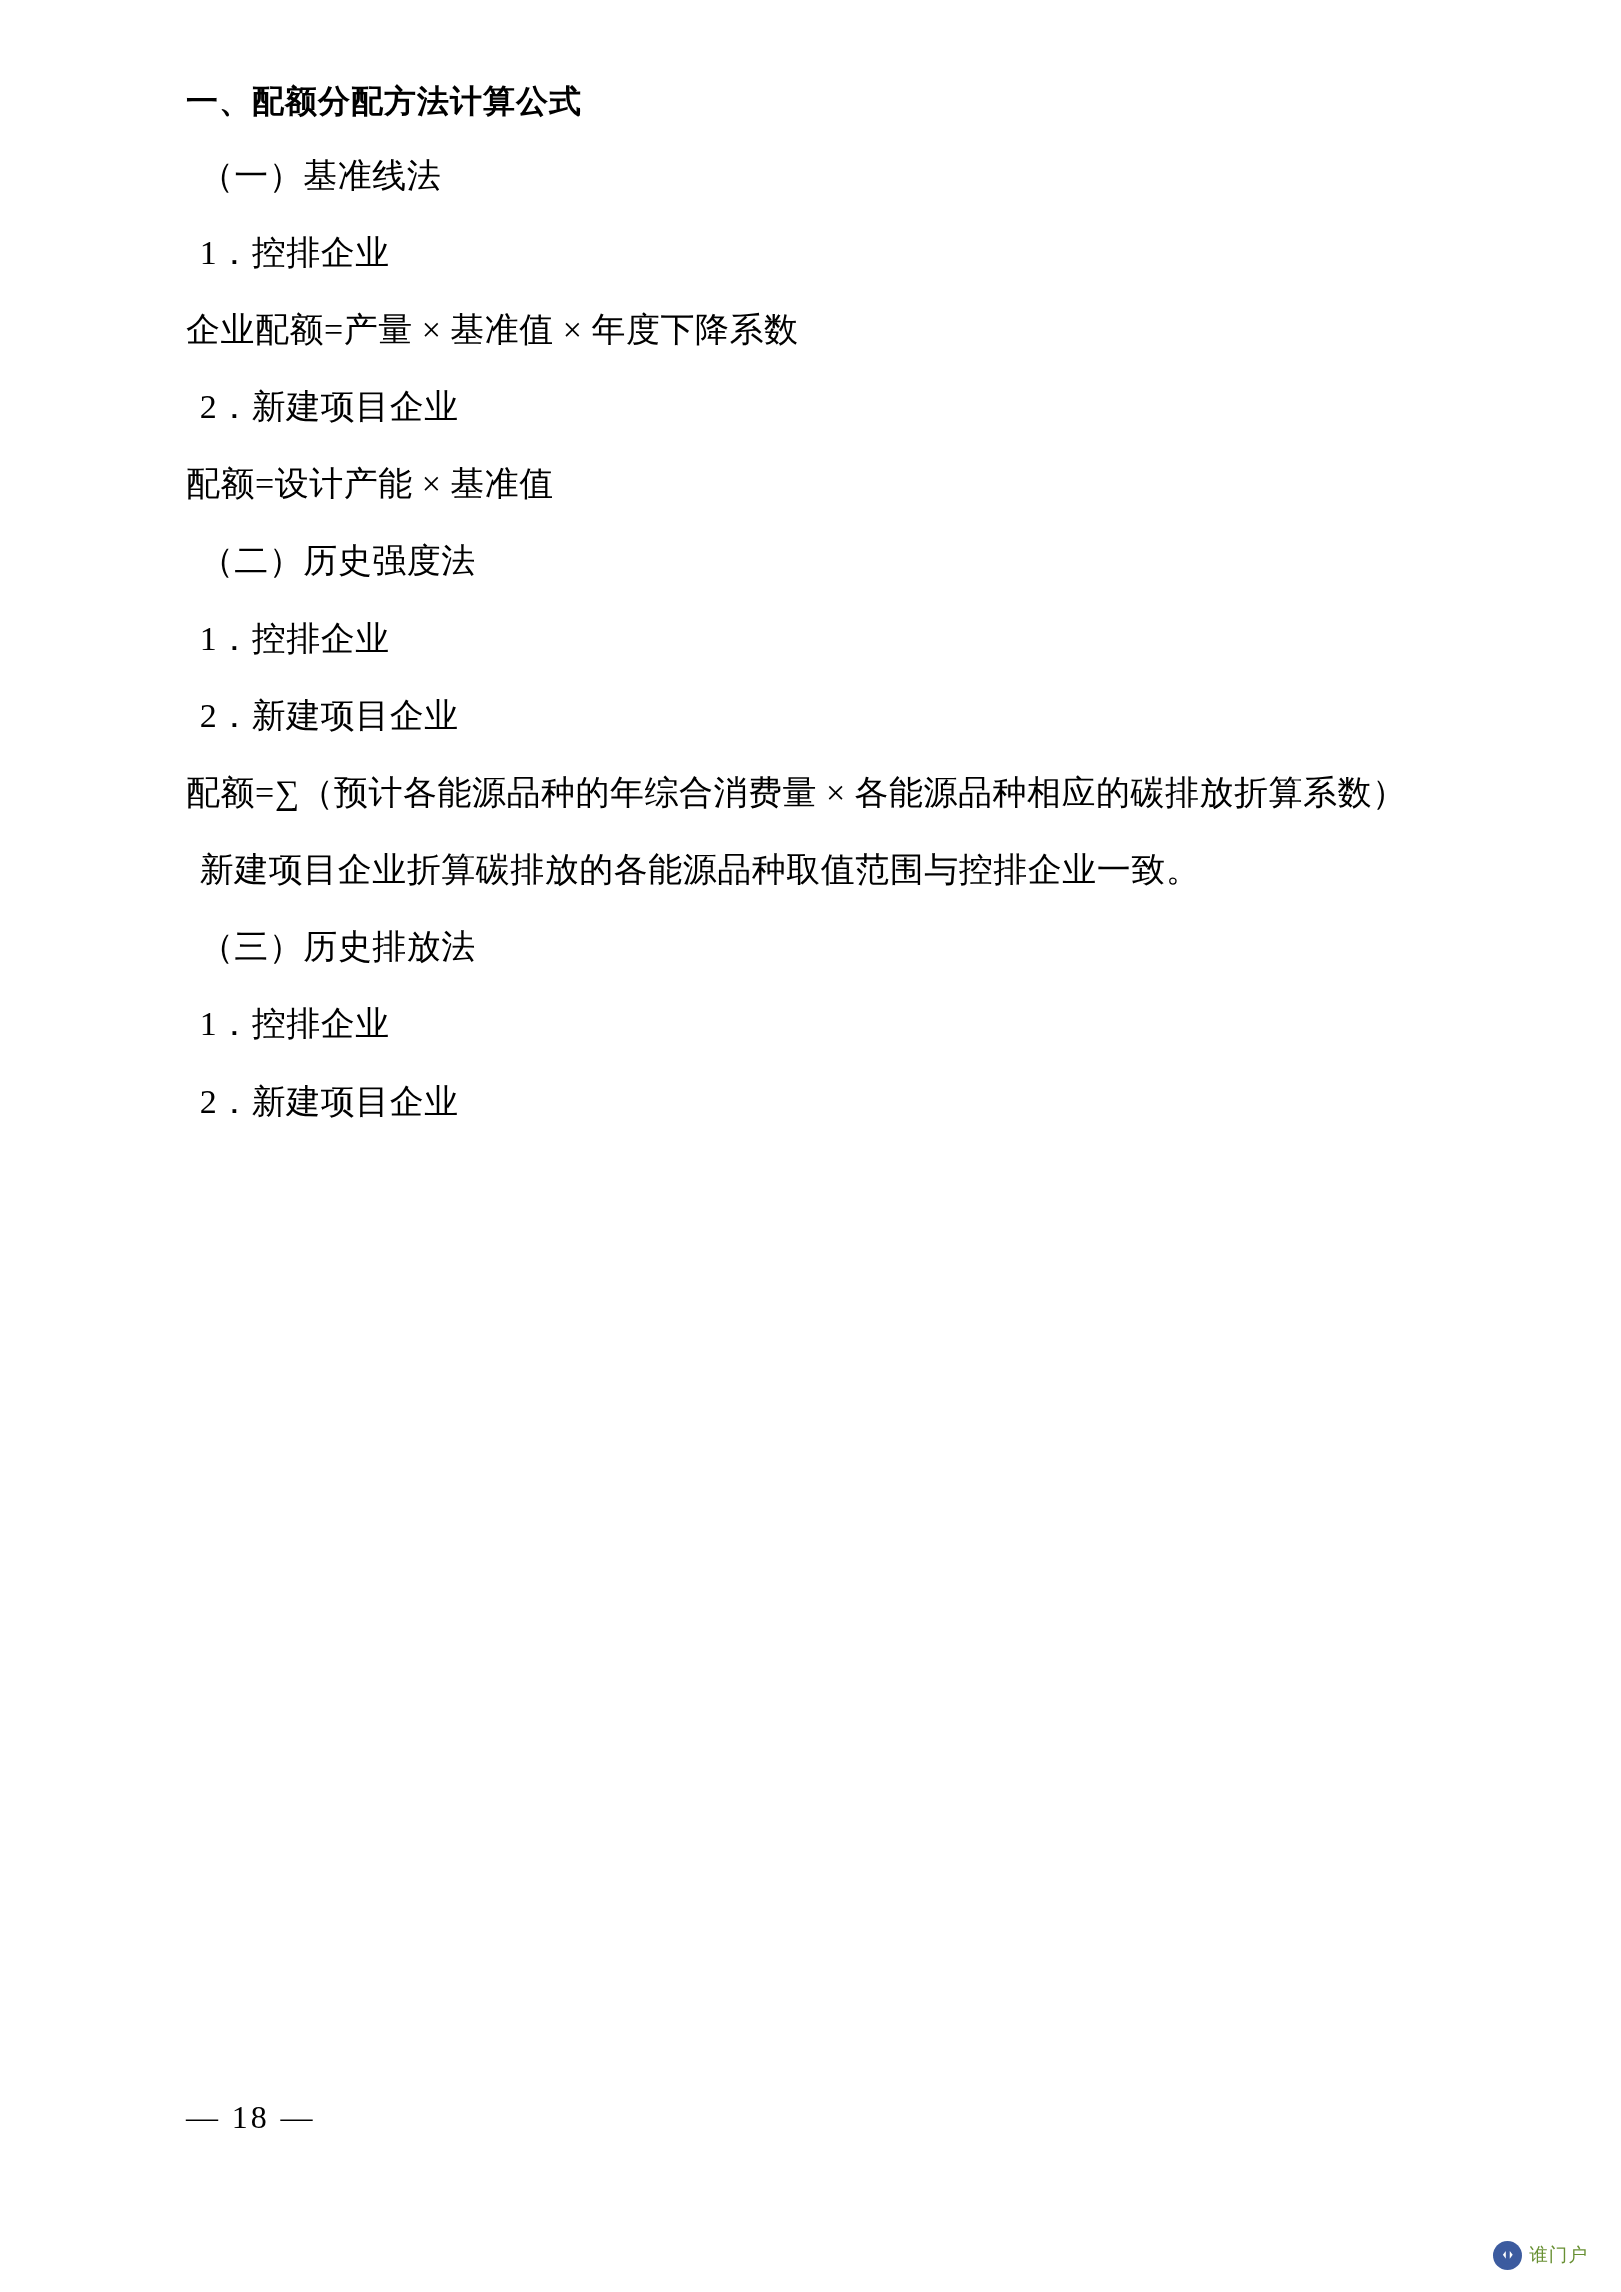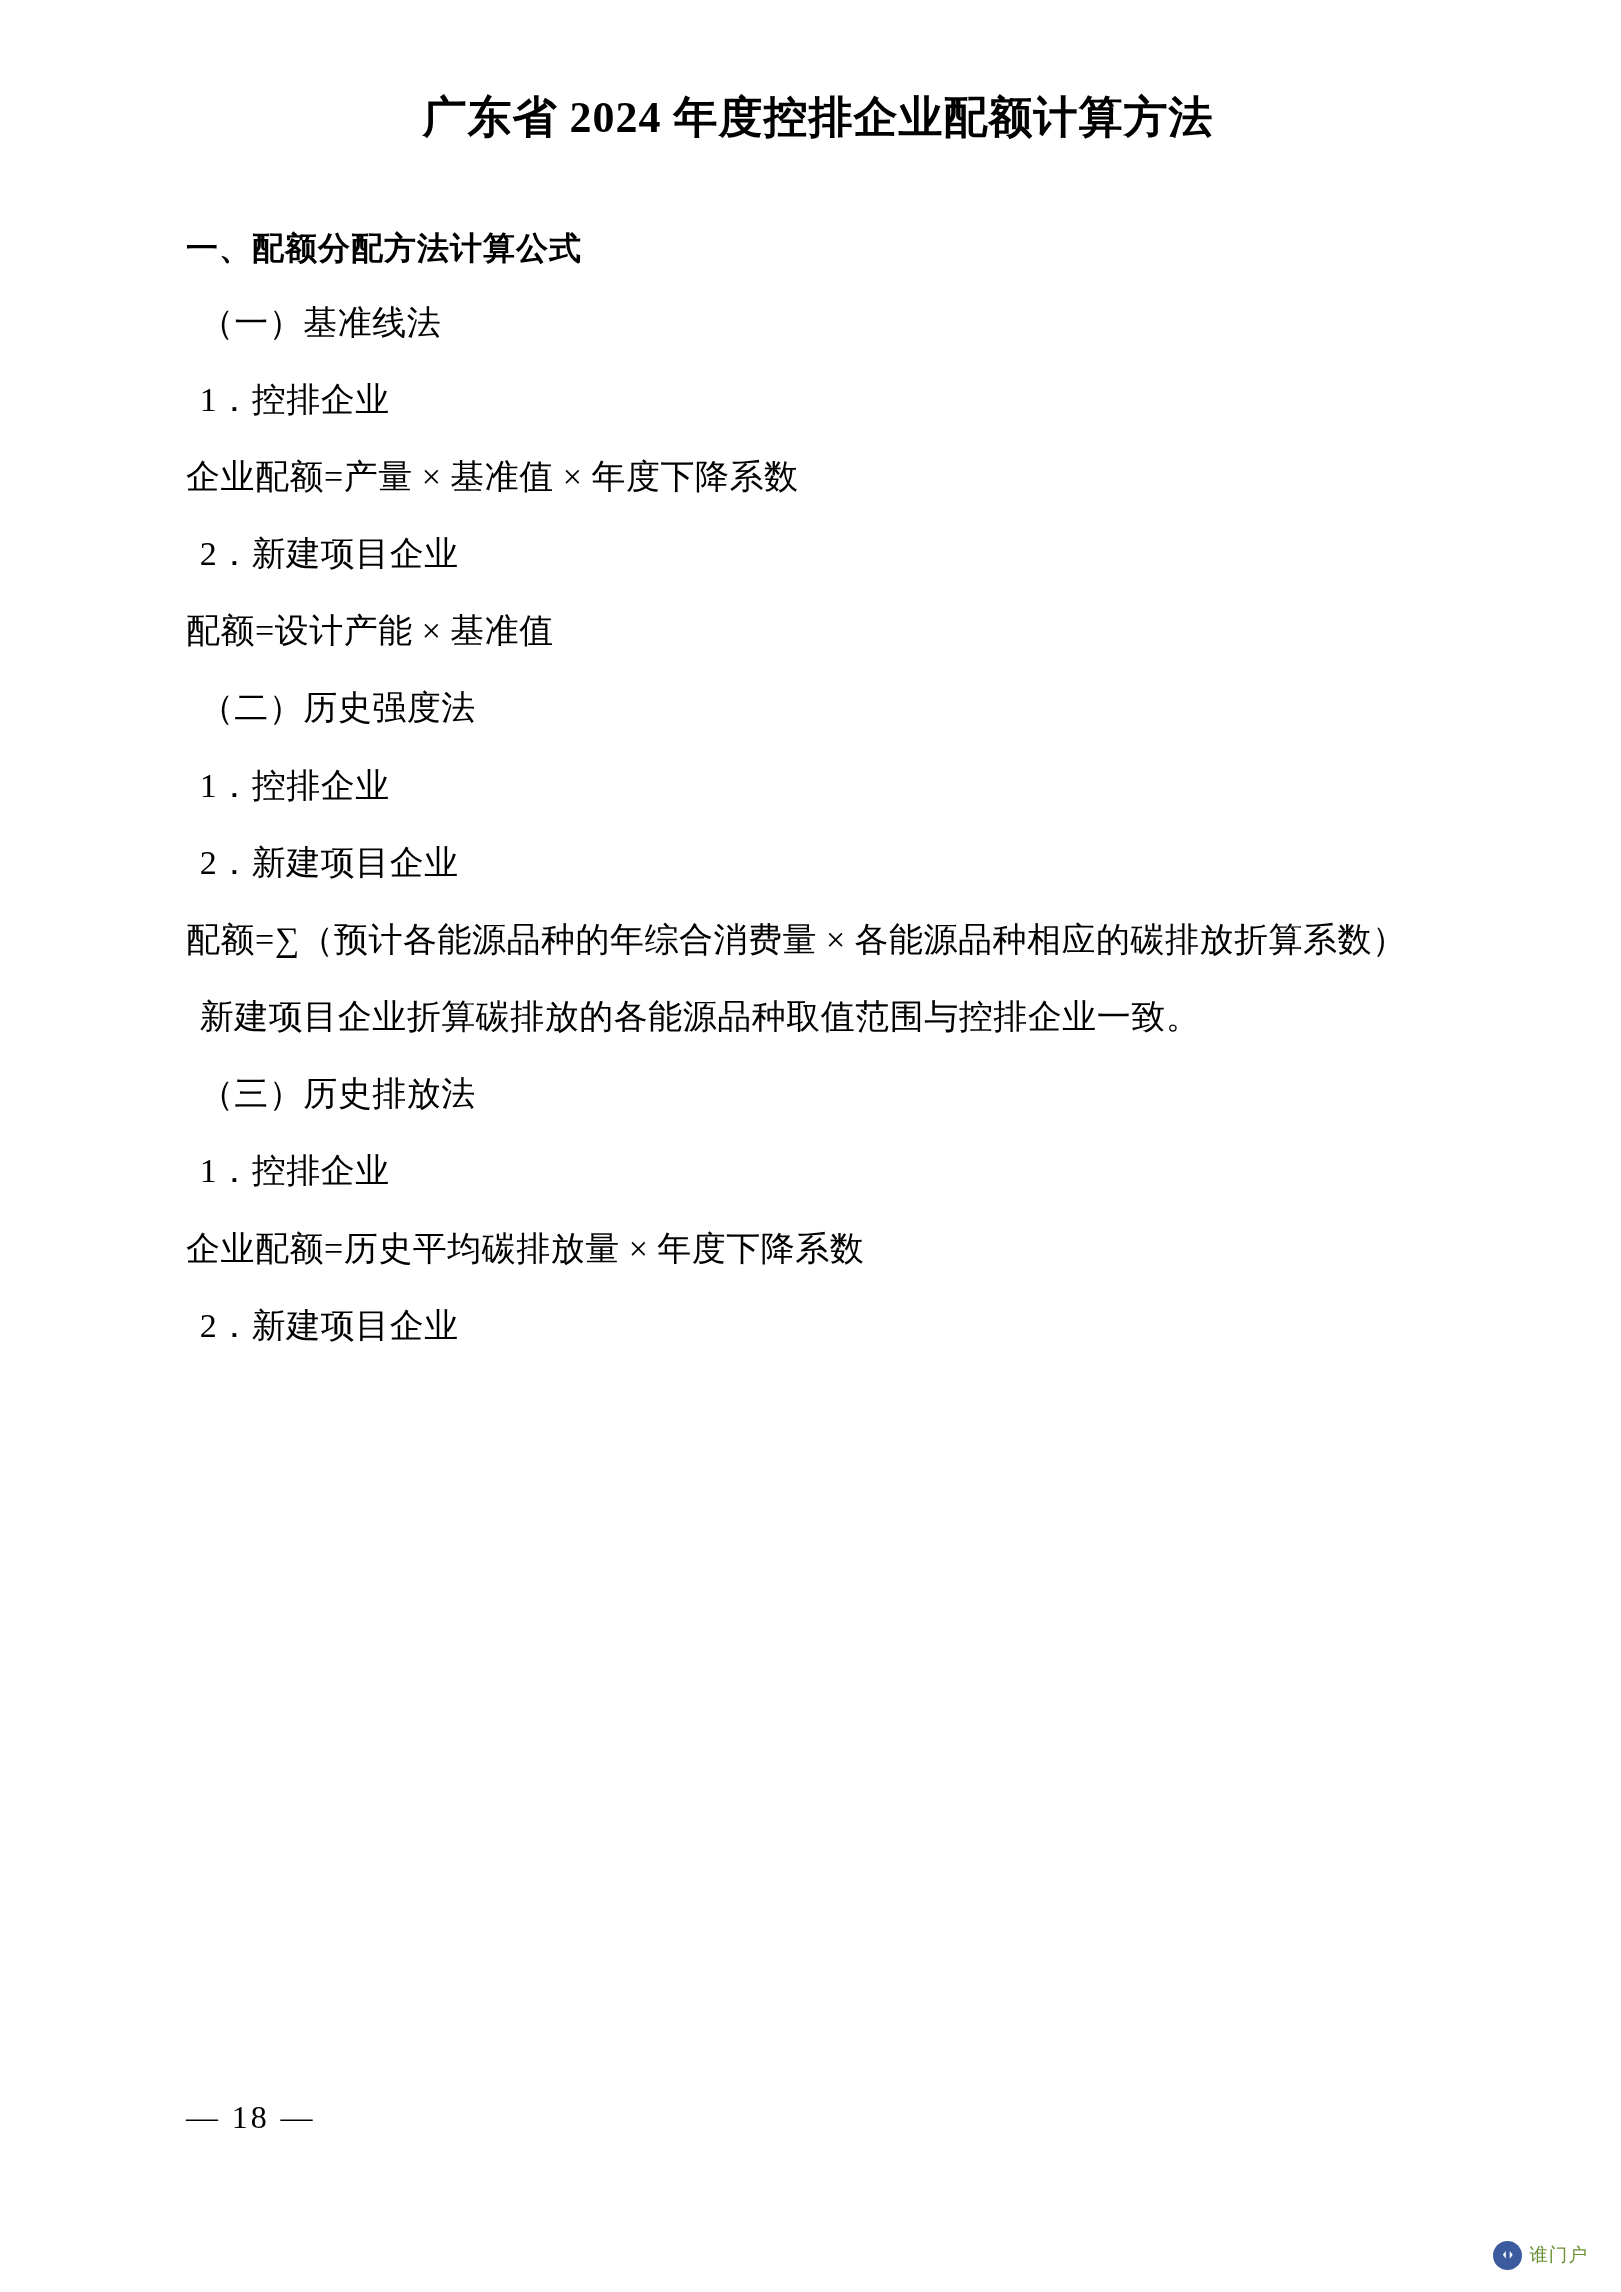--- a/index.html
+++ b/index.html
@@ -103,37 +103,35 @@
     letter-spacing: 1px;
   }
 </style>
 </head>
 <body>
 
 <div class="page">
   <div class="content">
 
 
-    <div class="doc-title">广东省 2024 年度控排企业配额计算方法</div>
 
     <div class="section-heading">一、配额分配方法计算公式</div>
 
     <div class="para indent-1">（一）基准线法</div>
     <div class="para num-item">1．控排企业</div>
     <div class="para formula">企业配额=产量 × 基准值 × 年度下降系数</div>
     <div class="para num-item">2．新建项目企业</div>
     <div class="para formula">配额=设计产能 × 基准值</div>
     <div class="para indent-1">（二）历史强度法</div>
     <div class="para num-item">1．控排企业</div>
     <div class="para num-item">2．新建项目企业</div>
     <div class="para hang">配额=∑（预计各能源品种的年综合消费量 × 各能源品种相应的碳排放折算系数）</div>
     <div class="para indent-1">新建项目企业折算碳排放的各能源品种取值范围与控排企业一致。</div>
     <div class="para indent-1">（三）历史排放法</div>
     <div class="para num-item">1．控排企业</div>
-    <div class="para formula">企业配额=历史平均碳排放量 × 年度下降系数</div>
     <div class="para num-item">2．新建项目企业</div>
 
   </div>
 
   <div class="pagenum-wrap">— 18 —</div>
 
   <div class="watermark">
     <span class="wm-badge">
       <svg width="19.6" height="19.6" viewBox="0 0 20 20" aria-hidden="true">
         <circle cx="10" cy="10" r="9" fill="#1b3f8f"></circle>

